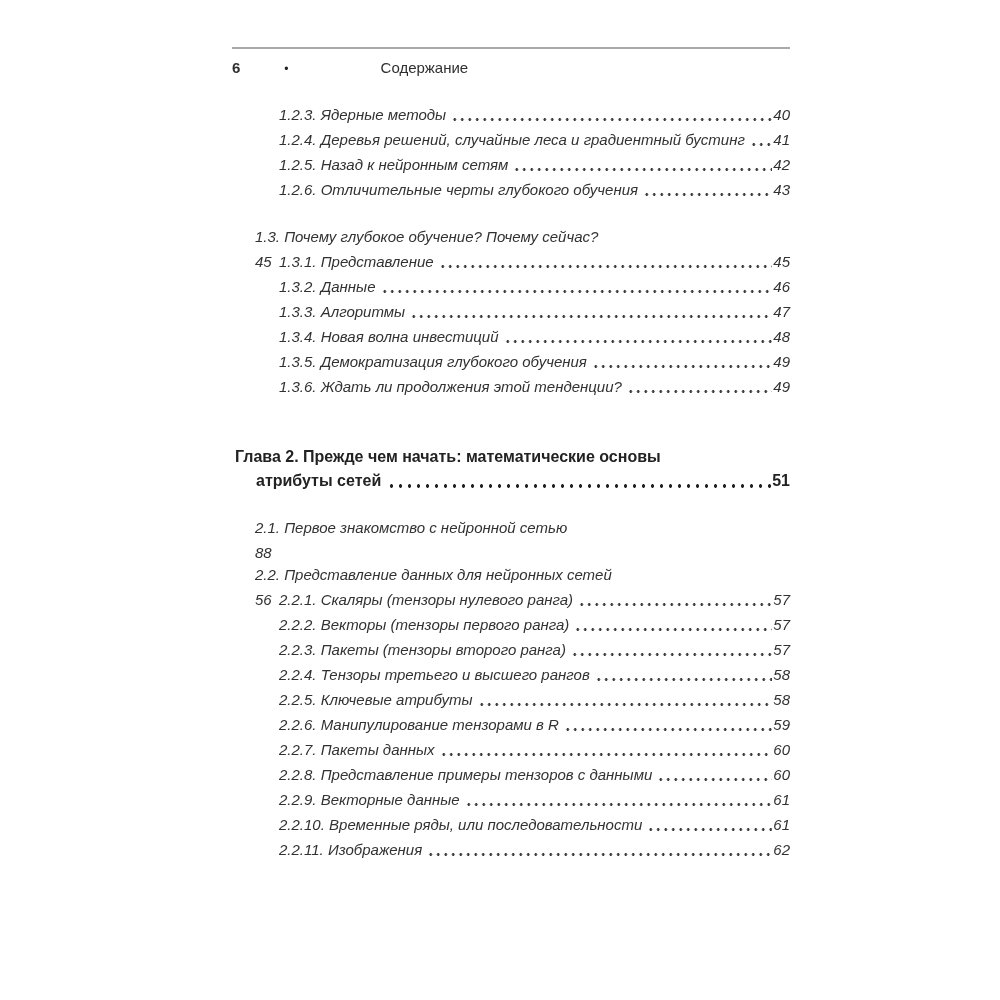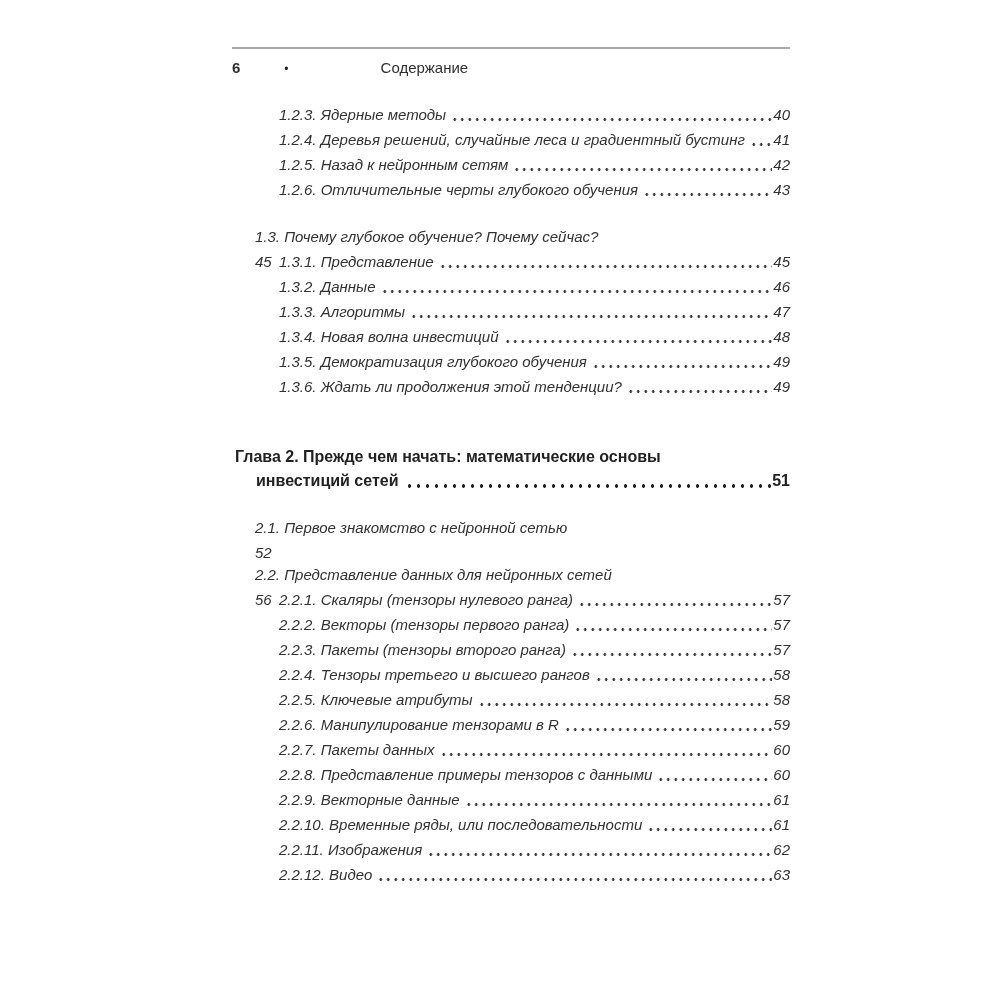--- a/index.html
+++ b/index.html
@@ -162,30 +162,30 @@
         </div>
         <div class="toc-row lvl2">
           <span class="toc-label">1.3.6. Ждать ли продолжения этой тенденции?</span>
           <span class="toc-leader"></span>
           <span class="toc-page">49</span>
         </div>
       </div>
       <div class="chapter">
         <div class="chapter-line1">Глава 2. Прежде чем начать: математические основы</div>
         <div class="chapter-line2">
-          <span class="toc-label">инвестиций сетей</span>
+          <span class="toc-label">атрибуты сетей</span>
           <span class="chapter-leader"></span>
           <span class="toc-page">51</span>
         </div>
       </div>
       <div class="toc-list">
         <div class="toc-row lvl1">
           <span class="toc-label">2.1. Первое знакомство с нейронной сетью</span>
           <span class="toc-leader"></span>
-          <span class="toc-page">52</span>
+          <span class="toc-page">88</span>
         </div>
         <div class="toc-row lvl1">
           <span class="toc-label">2.2. Представление данных для нейронных сетей</span>
           <span class="toc-leader"></span>
           <span class="toc-page">56</span>
         </div>
         <div class="toc-row lvl2">
           <span class="toc-label">2.2.1. Скаляры (тензоры нулевого ранга)</span>
           <span class="toc-leader"></span>
           <span class="toc-page">57</span>
@@ -232,21 +232,16 @@
         </div>
         <div class="toc-row lvl2">
           <span class="toc-label">2.2.10. Временные ряды, или последовательности</span>
           <span class="toc-leader"></span>
           <span class="toc-page">61</span>
         </div>
         <div class="toc-row lvl2">
           <span class="toc-label">2.2.11. Изображения</span>
           <span class="toc-leader"></span>
           <span class="toc-page">62</span>
-        </div>
-        <div class="toc-row lvl2">
-          <span class="toc-label">2.2.12. Видео</span>
-          <span class="toc-leader"></span>
-          <span class="toc-page">63</span>
         </div>
       </div>
     </div>
 </div>
 
 </body></html>

